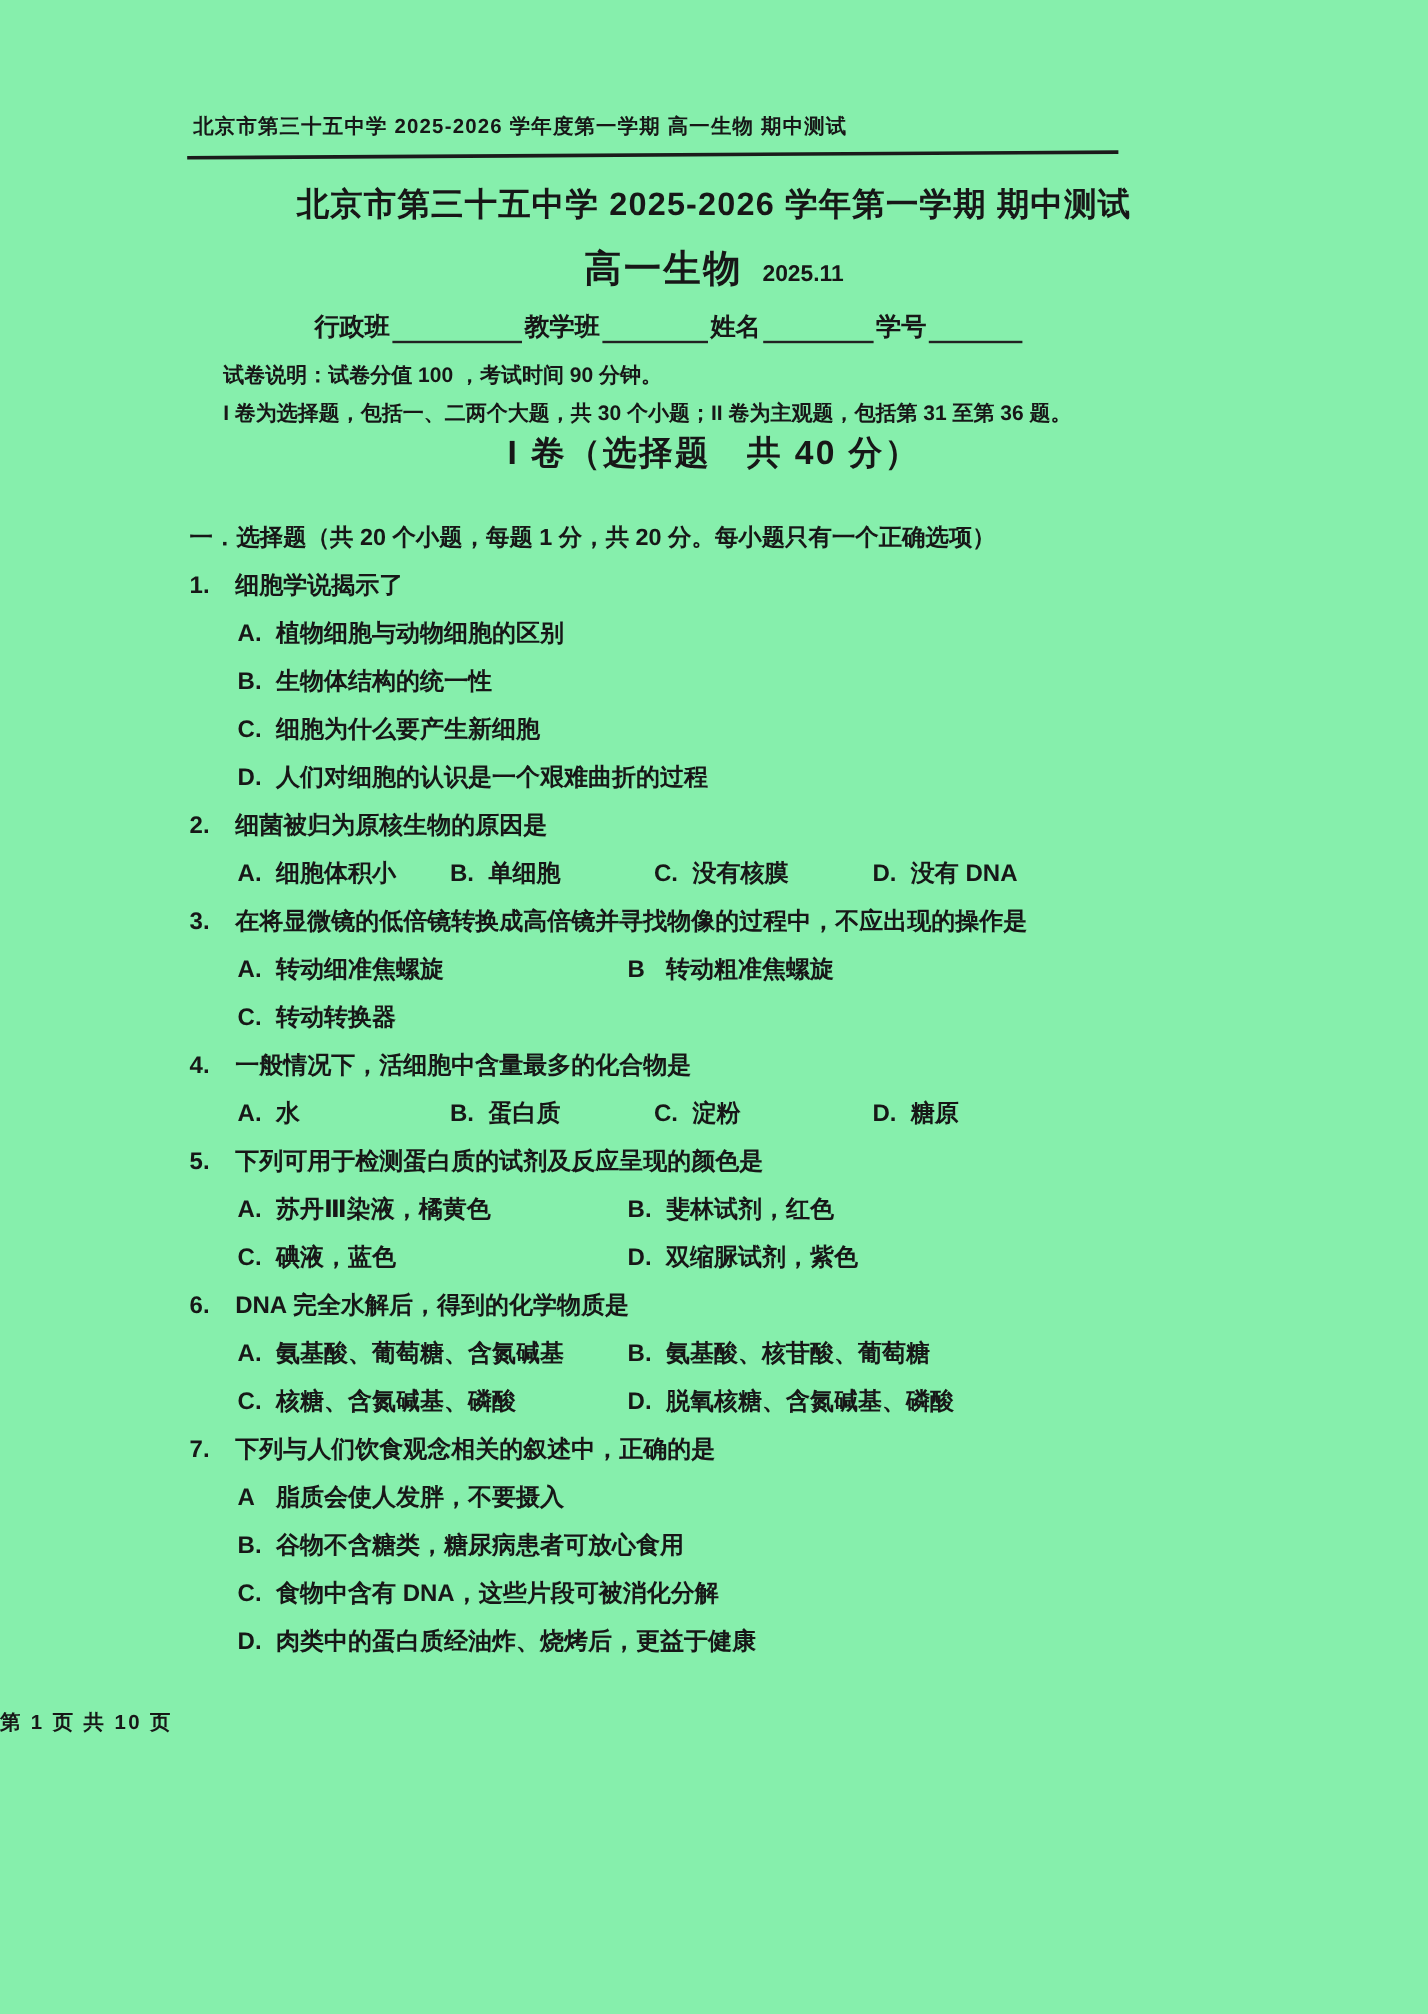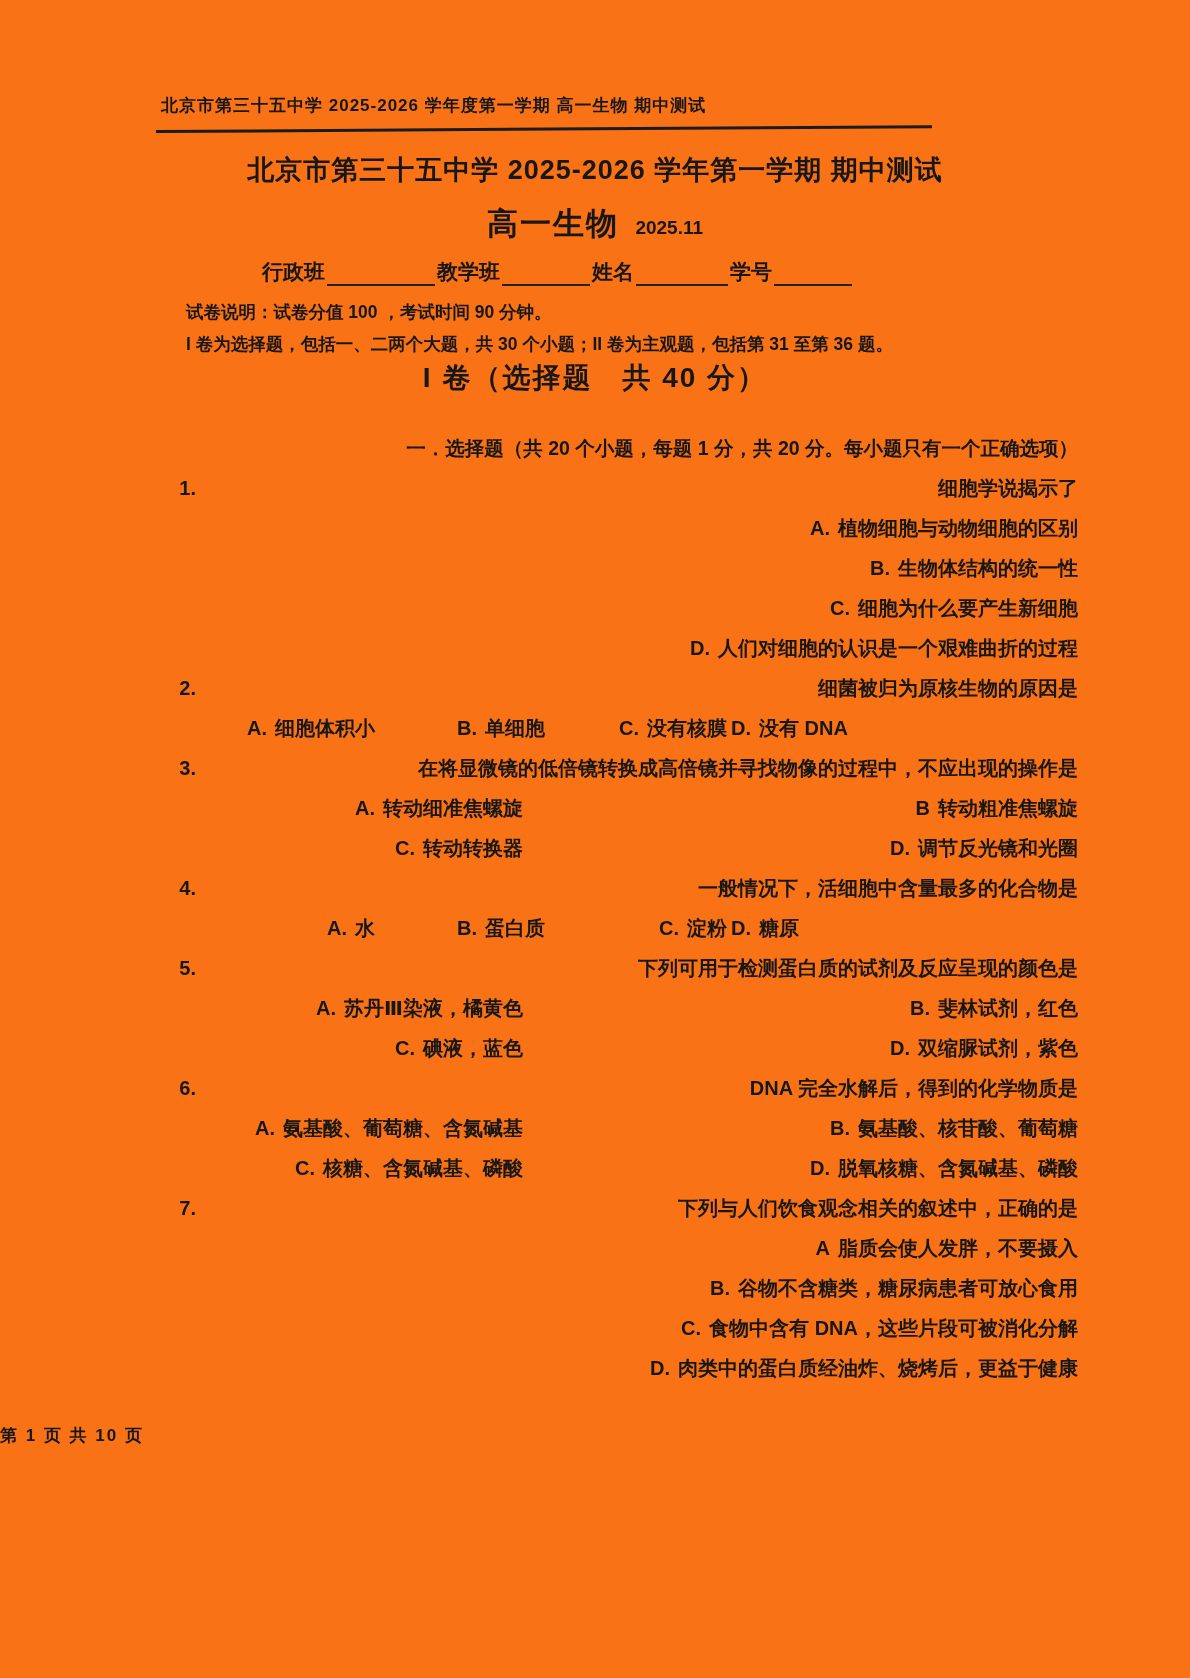--- a/index.html
+++ b/index.html
@@ -4,21 +4,21 @@
 <style>
   html,body{margin:0;padding:0;}
   body{
     width:1190px;height:1678px;
     background:#f6f6f4;
     font-family:"Liberation Sans","DejaVu Sans",sans-serif;
     color:#171717;
   }
   .page{
     position:relative;width:1190px;height:1678px;
-    background:#f97316;overflow:hidden;
+    background:#86efac;overflow:hidden;
   }
   
   .scan-header{
     position:absolute;top:94px;left:161px;
     font-size:17px;font-weight:700;letter-spacing:1px;
     white-space:nowrap;
   }
   .header-rule{
     position:absolute;top:130px;left:156px;width:776px;height:3px;
     background:#1b1b1b;transform:rotate(-0.35deg);transform-origin:left center;
@@ -50,21 +50,21 @@
   .note.n2{top:332px;}
   .section-title{
     position:absolute;top:359px;left:0;width:100%;
     text-align:center;font-size:28px;font-weight:700;letter-spacing:2px;
     white-space:nowrap;
   }
   .questions{
     position:absolute;top:428px;left:158px;width:920px;
     font-size:20px;font-weight:600;
   }
-  .line{height:40px;line-height:40px;white-space:nowrap;text-align:right;}
+  .line{height:40px;line-height:40px;white-space:nowrap;}
   .part-heading{font-size:19.5px;}
   .q-stem-line{display:flex;}
   .q-num{width:38px;flex:0 0 38px;}
   .q-text{flex:1;}
   .opts.stack .opt{padding-left:40px;}
   .opts.row4{display:flex;padding-left:40px;}
   .opts.row4 .opt{flex:0 0 auto;}
   .opts.row4 .opt.c0{width:177px;}
   .opts.row4 .opt.c1{width:170px;}
   .opts.row4 .opt.c2{width:182px;}
@@ -125,21 +125,20 @@
       </div>
       <div class="question">
         <div class="line q-stem-line">
           <span class="q-num">3.</span>
           <span class="q-text">在将显微镜的低倍镜转换成高倍镜并寻找物像的过程中，不应出现的操作是</span>
         </div>
         <div class="opts grid2">
           <div class="opt line"><span class="opt-label">A.</span><span>转动细准焦螺旋</span></div>
           <div class="opt line"><span class="opt-label">B</span><span>转动粗准焦螺旋</span></div>
           <div class="opt line"><span class="opt-label">C.</span><span>转动转换器</span></div>
-          <div class="opt line"><span class="opt-label">D.</span><span>调节反光镜和光圈</span></div>
         </div>
       </div>
       <div class="question">
         <div class="line q-stem-line">
           <span class="q-num">4.</span>
           <span class="q-text">一般情况下，活细胞中含量最多的化合物是</span>
         </div>
         <div class="opts row4 line">
           <div class="opt c0"><span class="opt-label">A.</span><span>水</span></div>
           <div class="opt c1"><span class="opt-label">B.</span><span>蛋白质</span></div>

